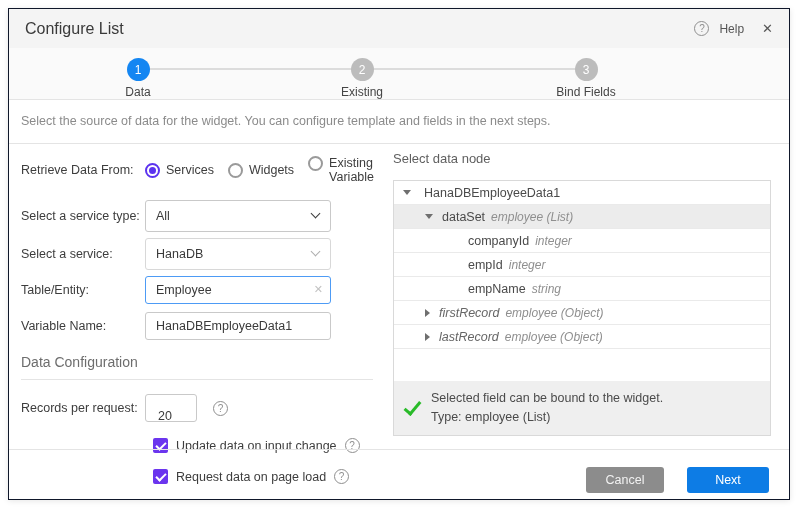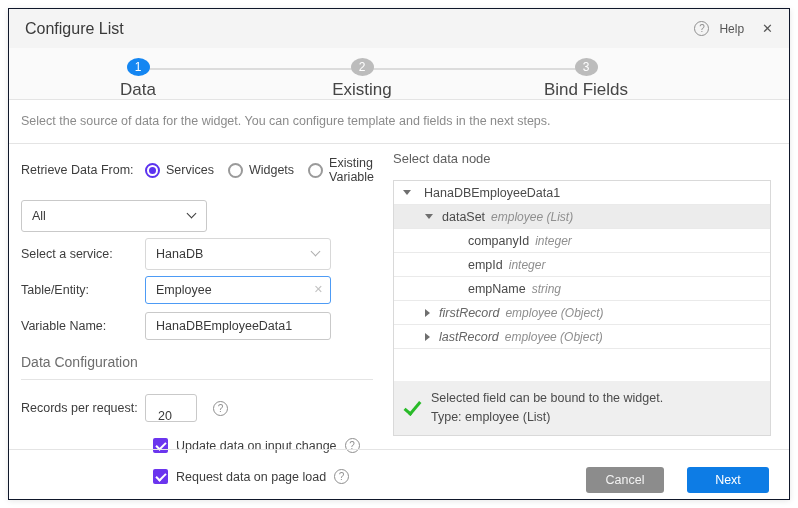--- a/index.html
+++ b/index.html
@@ -21,21 +21,21 @@
 
   
   .stepper { height:52px; background:#fafafa; border-bottom:1px solid #e4e4e4; }
   .step-track { position:relative; margin-left:17px; width:672px; height:52px; display:flex; }
   .step-line { position:absolute; left:112px; width:448px; top:20px; height:2px; background:#dcdcdc; }
   .step { width:224px; display:flex; flex-direction:column; align-items:center; position:relative; }
   .step-dot { width:23px; height:23px; border-radius:50%; margin-top:10px;
     color:#fff; font-size:12px; display:flex; align-items:center; justify-content:center; z-index:1; }
   .step.active .step-dot { background:#1486f2; }
   .step.inactive .step-dot { background:#bcbcbc; }
-  .step-label { font-size:17px; color:#454545; margin-top:4px; }
+  .step-label { font-size:12px; color:#454545; margin-top:4px; }
 
   
   .desc { height:44px; border-bottom:1px solid #e4e4e4; padding:14px 12px 0 12px;
     font-size:12.5px; color:#8b8b8b; }
 
   
   .content { position:relative; height:305px; }
   .form-col { position:absolute; left:12px; top:0; width:352px; }
   .right-col { position:absolute; left:384px; top:0; width:378px; }
 
@@ -51,21 +51,21 @@
   .chev.gray { border-color:#aeaeae; }
   input.txt { width:186px; height:28px; border:1px solid #c9c9c9; border-radius:3px;
     font-family:"Liberation Sans", sans-serif; font-size:12.5px; color:#3a3a3a; padding:0 16px 0 10px; outline:none; }
   input.txt.focused { border-color:#4d9bf5; }
   .input-wrap { position:relative; width:186px; }
   .clear-x { position:absolute; right:8px; top:7px; font-family:"DejaVu Sans", sans-serif;
     font-size:11px; color:#c2c2c2; cursor:pointer; }
 
   
   .radio-group { display:flex; align-items:center; gap:14px; }
-  .radio-item { display:flex; align-items:center; gap:6px; cursor:pointer; }
+  .radio-item { display:flex; align-items:flex-start; gap:6px; cursor:pointer; }
   .radio { width:15px; height:15px; border:2px solid #9a9a9a; border-radius:50%; background:#fff; flex:none; }
   .radio.on { border-color:#5c33ef; position:relative; }
   .radio.on::after { content:""; position:absolute; left:2px; top:2px; width:7px; height:7px;
     border-radius:50%; background:#5c33ef; }
   .radio-label { font-size:12.5px; color:#3d3d3d; }
 
   .section-title { margin-top:14px; font-size:14px; color:#6d6d6d; }
   .h-div { margin-top:9px; border-top:1px solid #e4e4e4; }
 
   input.num { width:52px; height:28px; border:1px solid #c9c9c9; border-radius:3px;
@@ -159,20 +159,21 @@
             <span class="radio-label">Widgets</span>
           </span>
           <span class="radio-item">
             <span class="radio"></span>
             <span class="radio-label">Existing Variable</span>
           </span>
         </span>
       </div>
 
       <div class="form-row" style="margin-top:16px;">
+        <span class="form-label">Select a service type:</span>
         <span class="ctl">
           <span>All</span>
           <span class="chev"></span>
         </span>
       </div>
 
       <div class="form-row">
         <span class="form-label">Select a service:</span>
         <span class="ctl muted">
           <span>HanaDB</span>

